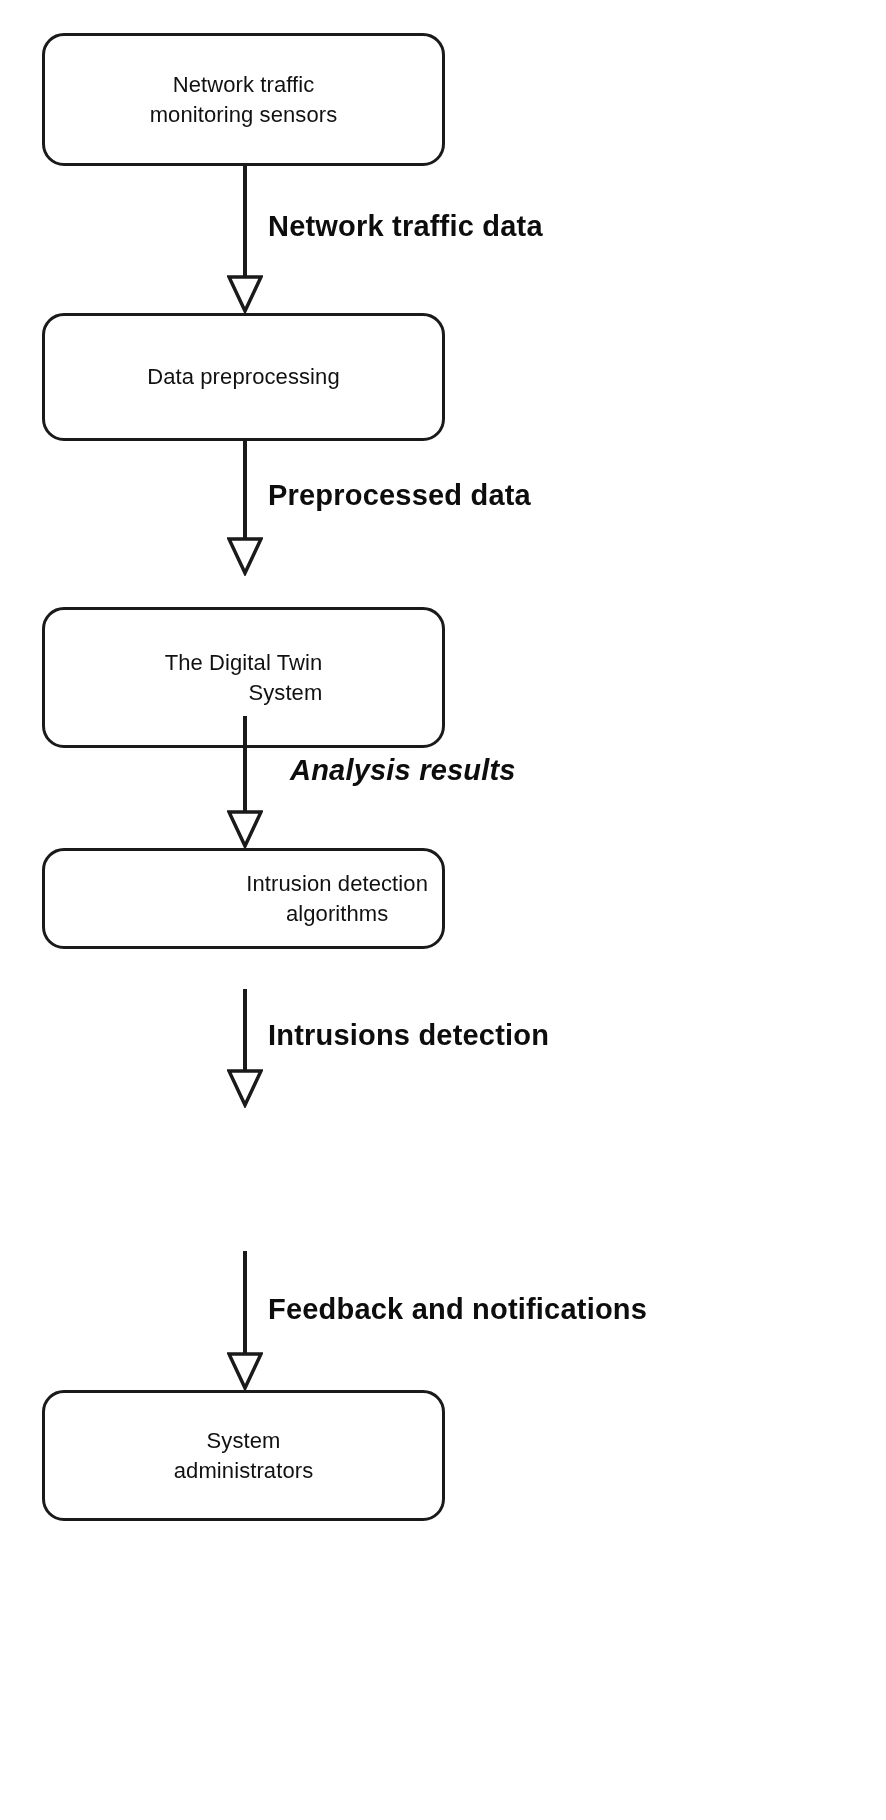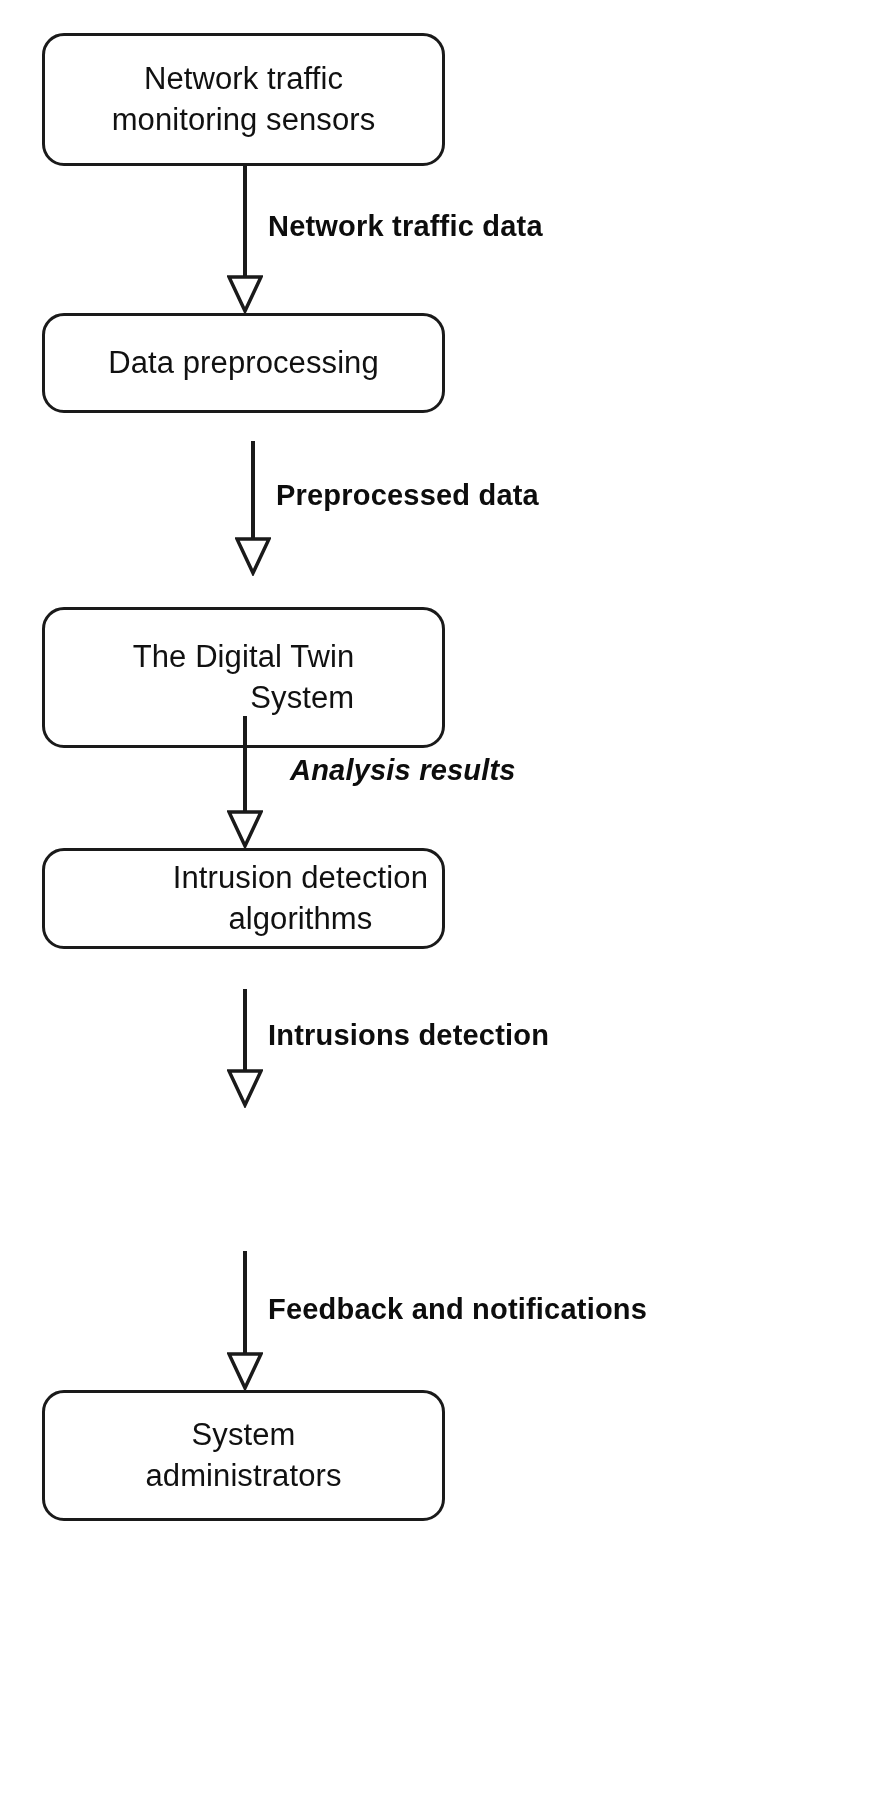--- a/index.html
+++ b/index.html
@@ -28,31 +28,31 @@
     width: 403px;
     border: 3px solid #1a1a1a;
     border-radius: 22px;
     background: #ffffff;
     display: flex;
     align-items: center;
     justify-content: center;
     text-align: center;
   }
   .node-label {
-    font-size: 31px;
+    font-size: 22px;
     line-height: 1.32;
     color: #111111;
     font-weight: 400;
     letter-spacing: 0.1px;
     padding: 0 14px;
     white-space: pre-line;
   }
 
   .node-1 { top: 33px;   height: 133px; }
-  .node-2 { top: 313px;  height: 100px; }
+  .node-2 { top: 313px;  height: 128px; }
   .node-3 { top: 607px;  height: 141px; text-align: right; }
   .node-4 { top: 848px;  height: 101px; justify-content: flex-end; }
   .node-5 { top: 1107px; height: 144px; }
   .node-6 { top: 1390px; height: 131px; }
 
   
   .edge {
     position: absolute;
     left: 0;
     width: 873px;
@@ -80,21 +80,21 @@
     white-space: nowrap;
     letter-spacing: 0.2px;
   }
 
   
   .edge-1 { top: 166px; height: 147px; }
   .edge-1 .edge-line  { height: 112px; }
   .edge-1 .edge-arrow { top: 108px; }
   .edge-1 .edge-label { left: 268px; top: 44px; }
 
-  .edge-2 { top: 441px; height: 134px; margin-left: 8px; }
+  .edge-2 { top: 441px; height: 134px; }
   .edge-2 .edge-line  { height: 99px; }
   .edge-2 .edge-arrow { top: 95px; }
   .edge-2 .edge-label { left: 268px; top: 38px; }
 
   .edge-3 { top: 716px; height: 132px; }
   .edge-3 .edge-line  { height: 97px; }
   .edge-3 .edge-arrow { top: 93px; }
   .edge-3 .edge-label { left: 290px; top: 38px; font-style: italic; }
 
   .edge-4 { top: 989px; height: 118px; }

